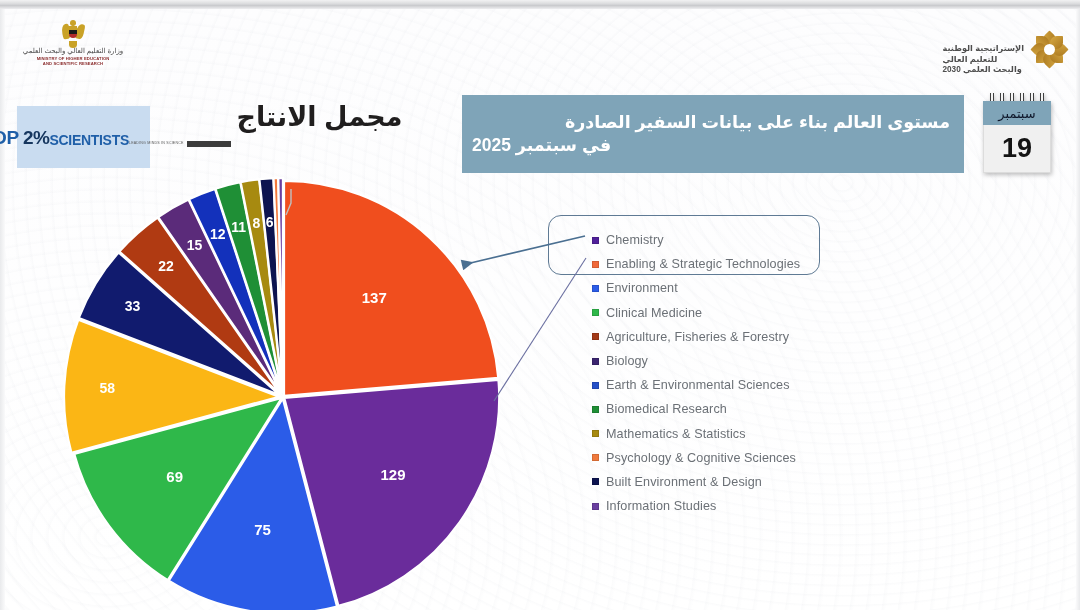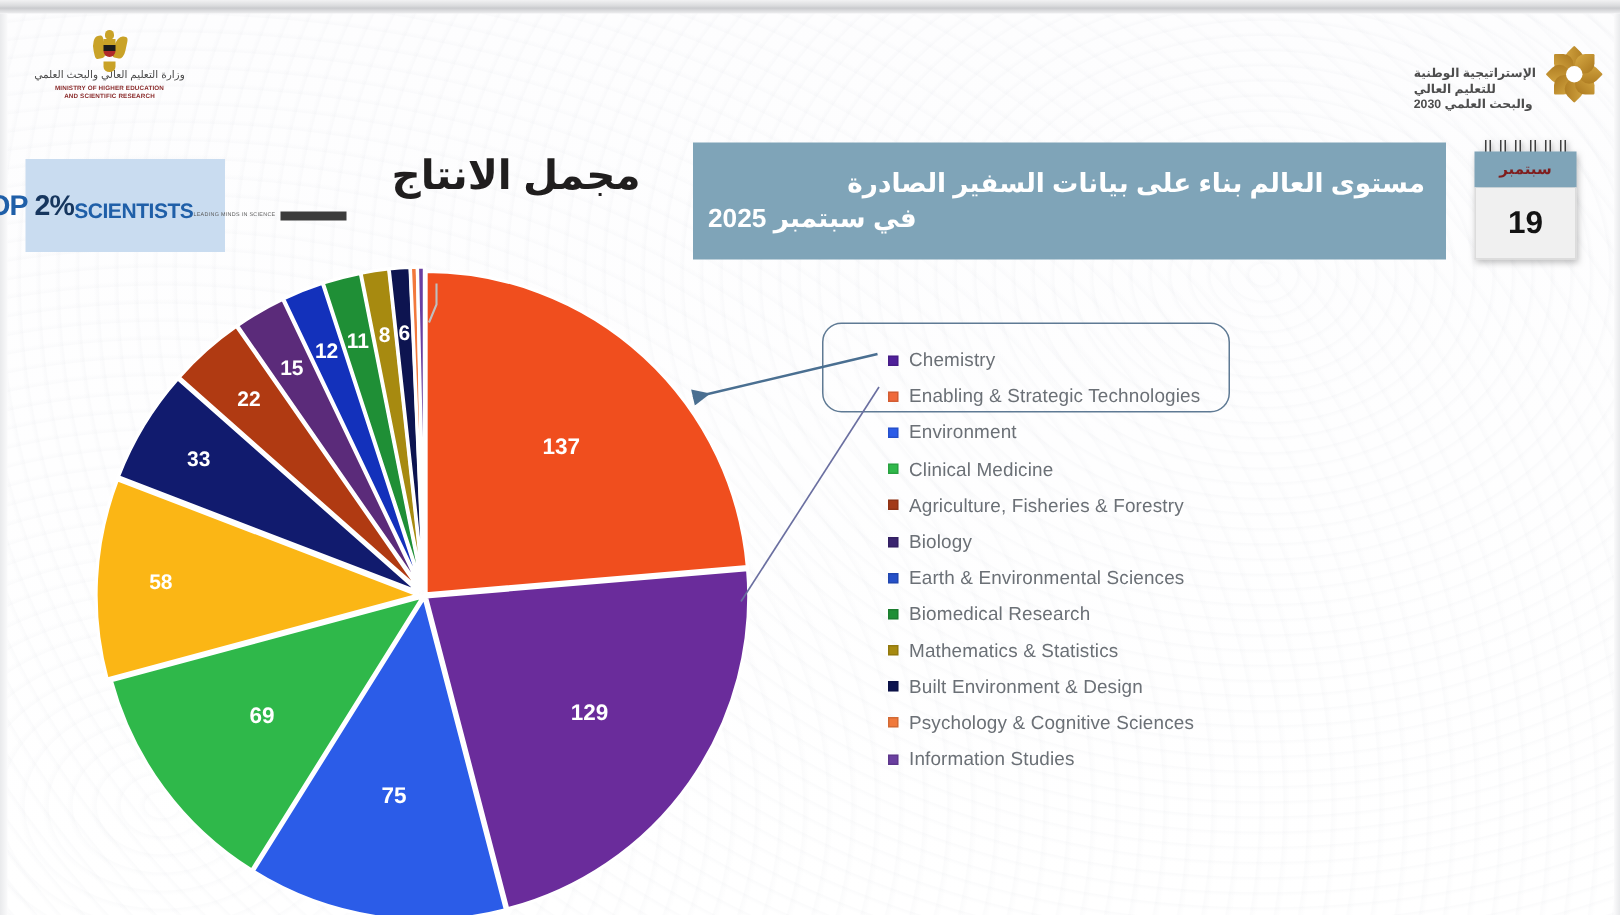--- a/index.html
+++ b/index.html
@@ -118,21 +118,21 @@
   }
   .top2-sub {
     display: flex; align-items: center; gap: 3px; margin-top: 2px;
   }
   .top2-tag { font-size: 3.6px; color: #5a5a5a; letter-spacing: 0.2px; white-space: nowrap; }
   .top2-bar { width: 44px; height: 6px; background: #3c3c3c; }
 
   
   .chart-title {
     position: absolute; left: 212px; top: 103px; width: 215px;
-    text-align: right; direction: rtl;
+    text-align: center; direction: rtl;
     font-size: 27px; font-weight: 900; color: #201e1e;
     letter-spacing: 0px; line-height: 1.1;
   }
 
   
   .banner {
     position: absolute; left: 462px; top: 95px;
     width: 502px; height: 78px;
     background: #7fa4b8;
     display: flex; flex-direction: column;
@@ -159,29 +159,29 @@
   }
   .cal-ring {
     width: 4px; height: 11px; border: 1.4px solid #3f3f3f;
     border-top: none; border-radius: 0 0 3px 3px; background: #f4f4f4;
   }
   .cal-head {
     position: absolute; left: 0; top: 8px; width: 68px; height: 24px;
     background: #7fa4b8; display: flex; align-items: center; justify-content: center;
   }
   .cal-month {
-    color: #7f1d1d; font-size: 10px; font-weight: bold; direction: rtl;
+    color: #0f172a; font-size: 13px; font-weight: normal; direction: rtl;
   }
   .cal-body {
     position: absolute; left: 0; top: 32px; width: 68px; height: 48px;
     background: #f0f0f0; display: flex; align-items: center; justify-content: center;
     border: 1px solid #dcdcdc; border-top: none;
   }
   .cal-day {
-    font-size: 21px; font-weight: 900; color: #131313; line-height: 1;
+    font-size: 27px; font-weight: 900; color: #131313; line-height: 1;
   }
 
   
   .nat-logo {
     position: absolute; right: 14px; top: 24px;
     display: flex; align-items: center; gap: 8px;
   }
   .nat-text {
     direction: rtl; text-align: left; line-height: 1.3;
     font-size: 8.2px; font-weight: bold; color: #4d4d4d; margin-top: 20px;
@@ -394,26 +394,26 @@
       </div>
       <div class="legend-item">
         <span class="legend-swatch" style="background: rgb(31, 143, 54);"></span>
         <span class="legend-label">Biomedical Research</span>
       </div>
       <div class="legend-item">
         <span class="legend-swatch" style="background: rgb(167, 138, 16);"></span>
         <span class="legend-label">Mathematics &amp; Statistics</span>
       </div>
       <div class="legend-item">
+        <span class="legend-swatch" style="background: rgb(240, 121, 60);"></span>
+        <span class="legend-label">Psychology &amp; Cognitive Sciences</span>
+      </div>
+      <div class="legend-item">
         <span class="legend-swatch" style="background: rgb(13, 20, 80);"></span>
         <span class="legend-label">Built Environment &amp; Design</span>
-      </div>
-      <div class="legend-item">
-        <span class="legend-swatch" style="background: rgb(240, 121, 60);"></span>
-        <span class="legend-label">Psychology &amp; Cognitive Sciences</span>
       </div>
       <div class="legend-item">
         <span class="legend-swatch" style="background: rgb(106, 63, 160);"></span>
         <span class="legend-label">Information Studies</span>
       </div>
     </div>
   <div class="legend-highlight"></div>
 
   <svg class="callout-svg">
     <defs>

